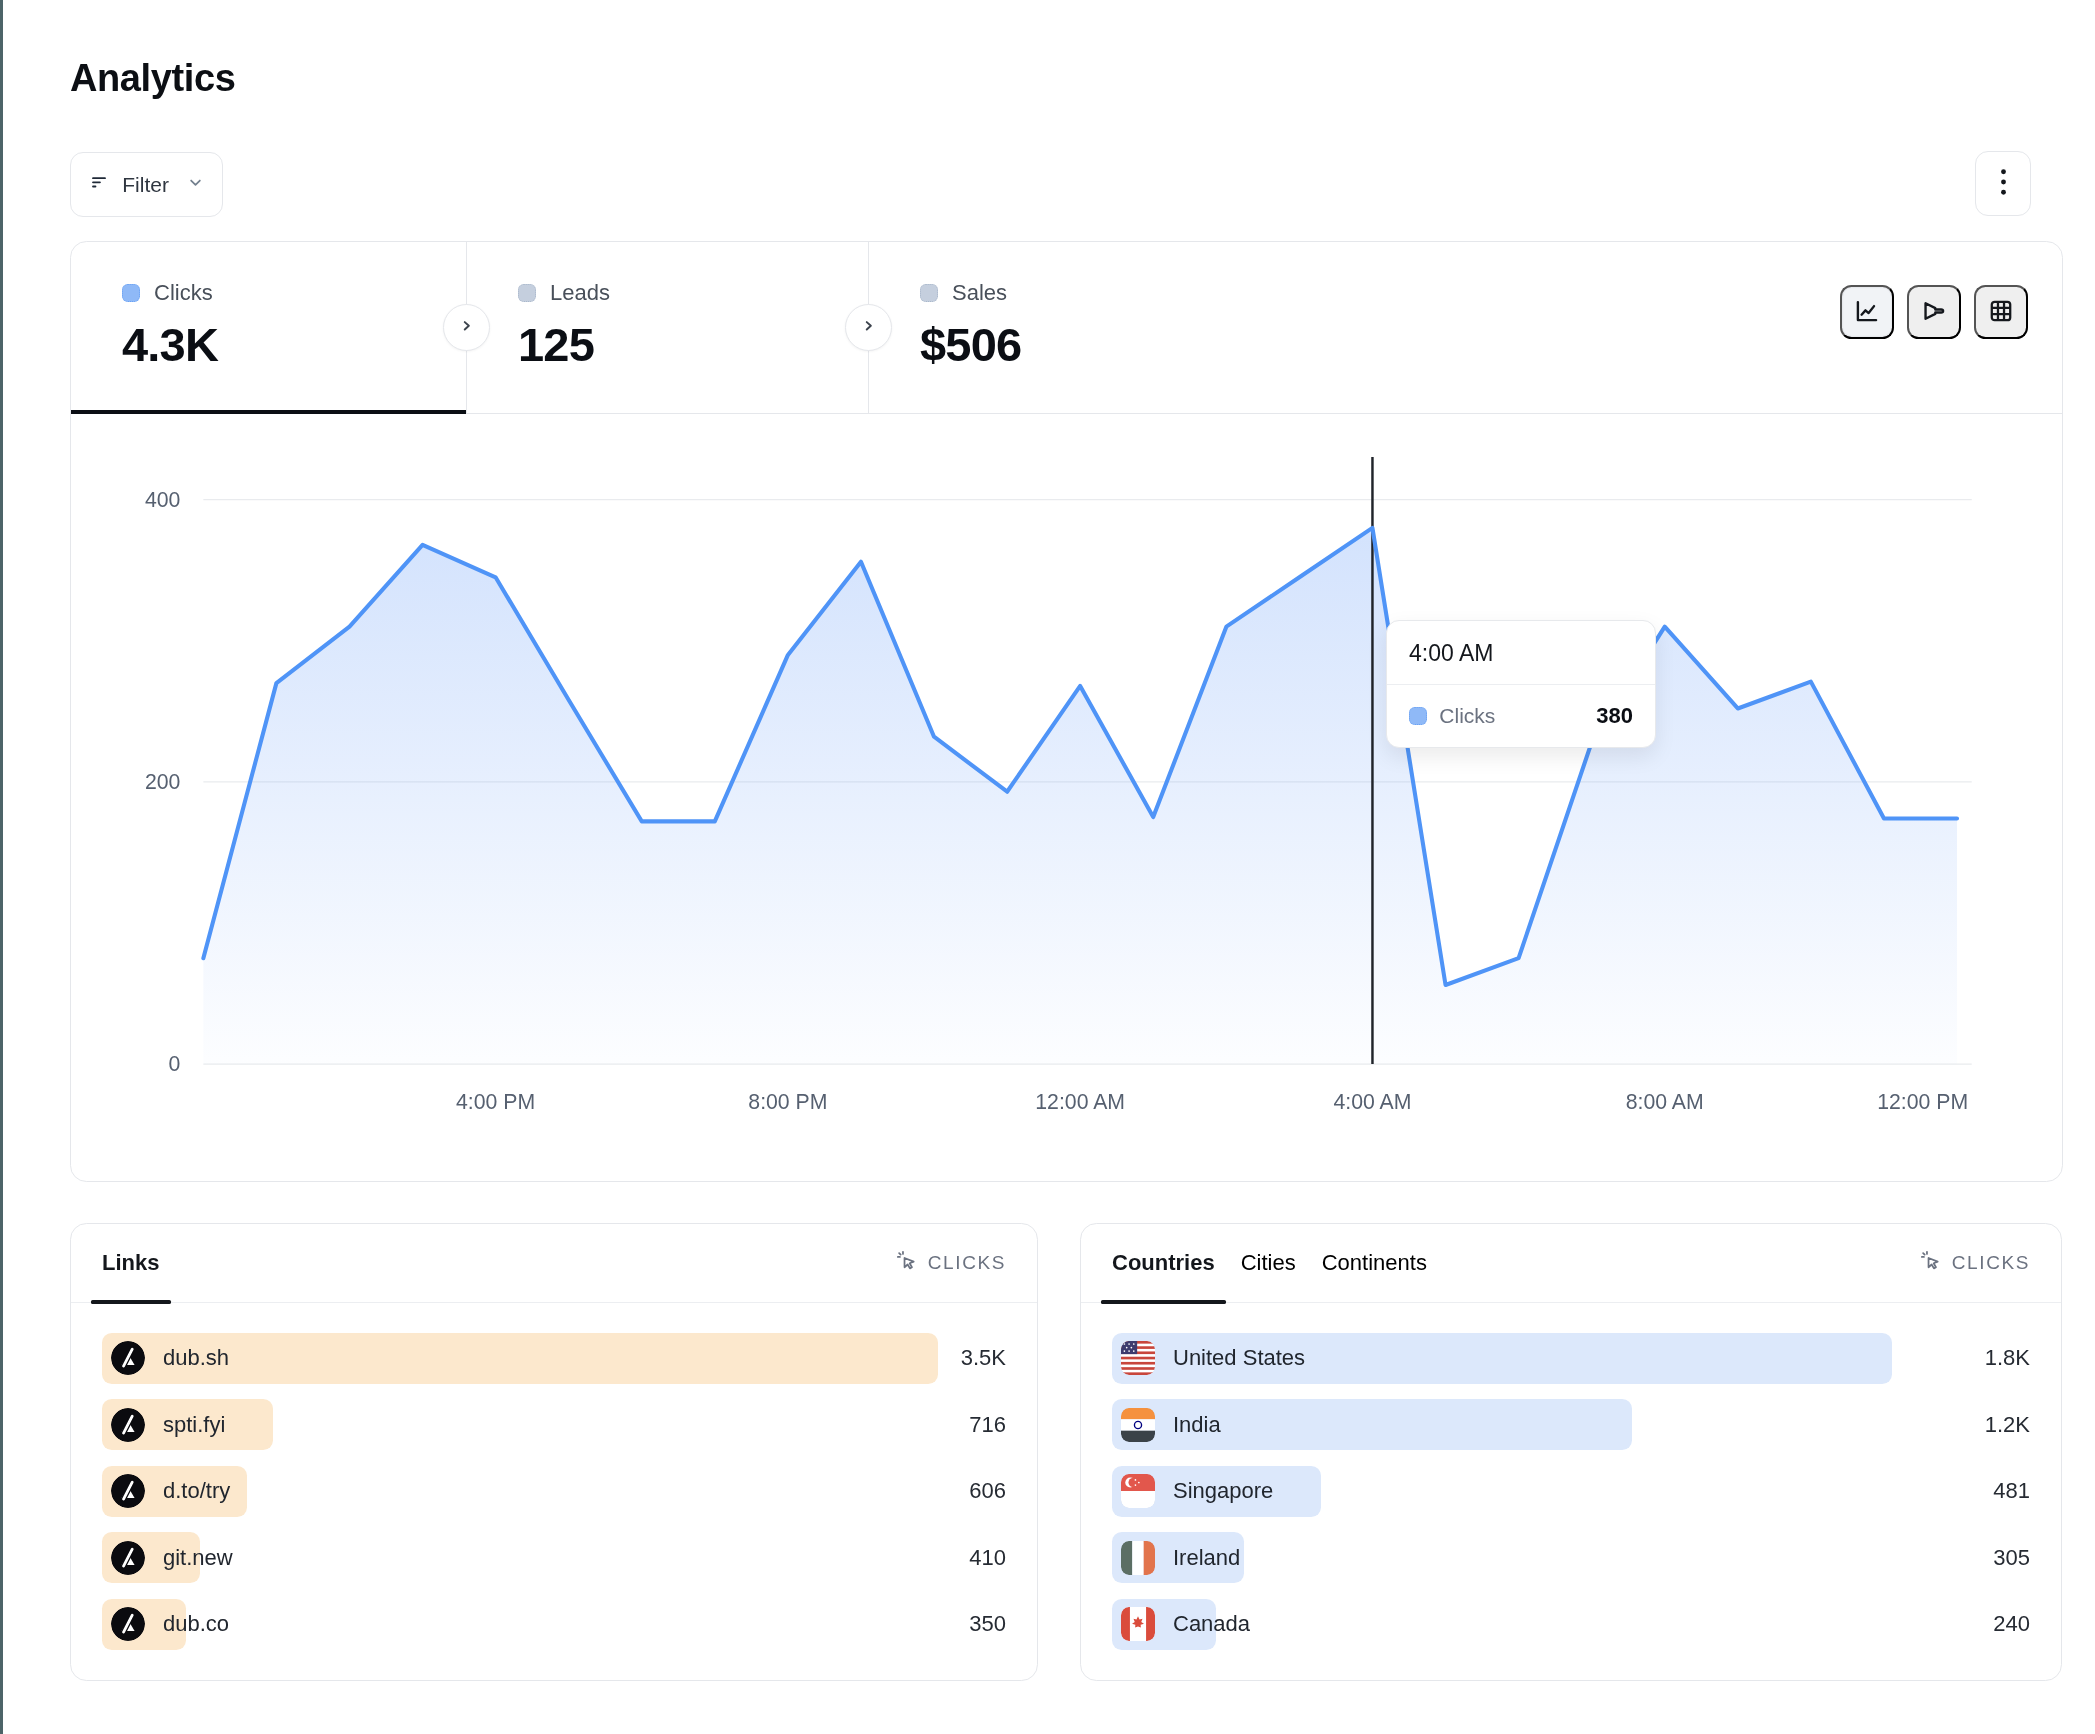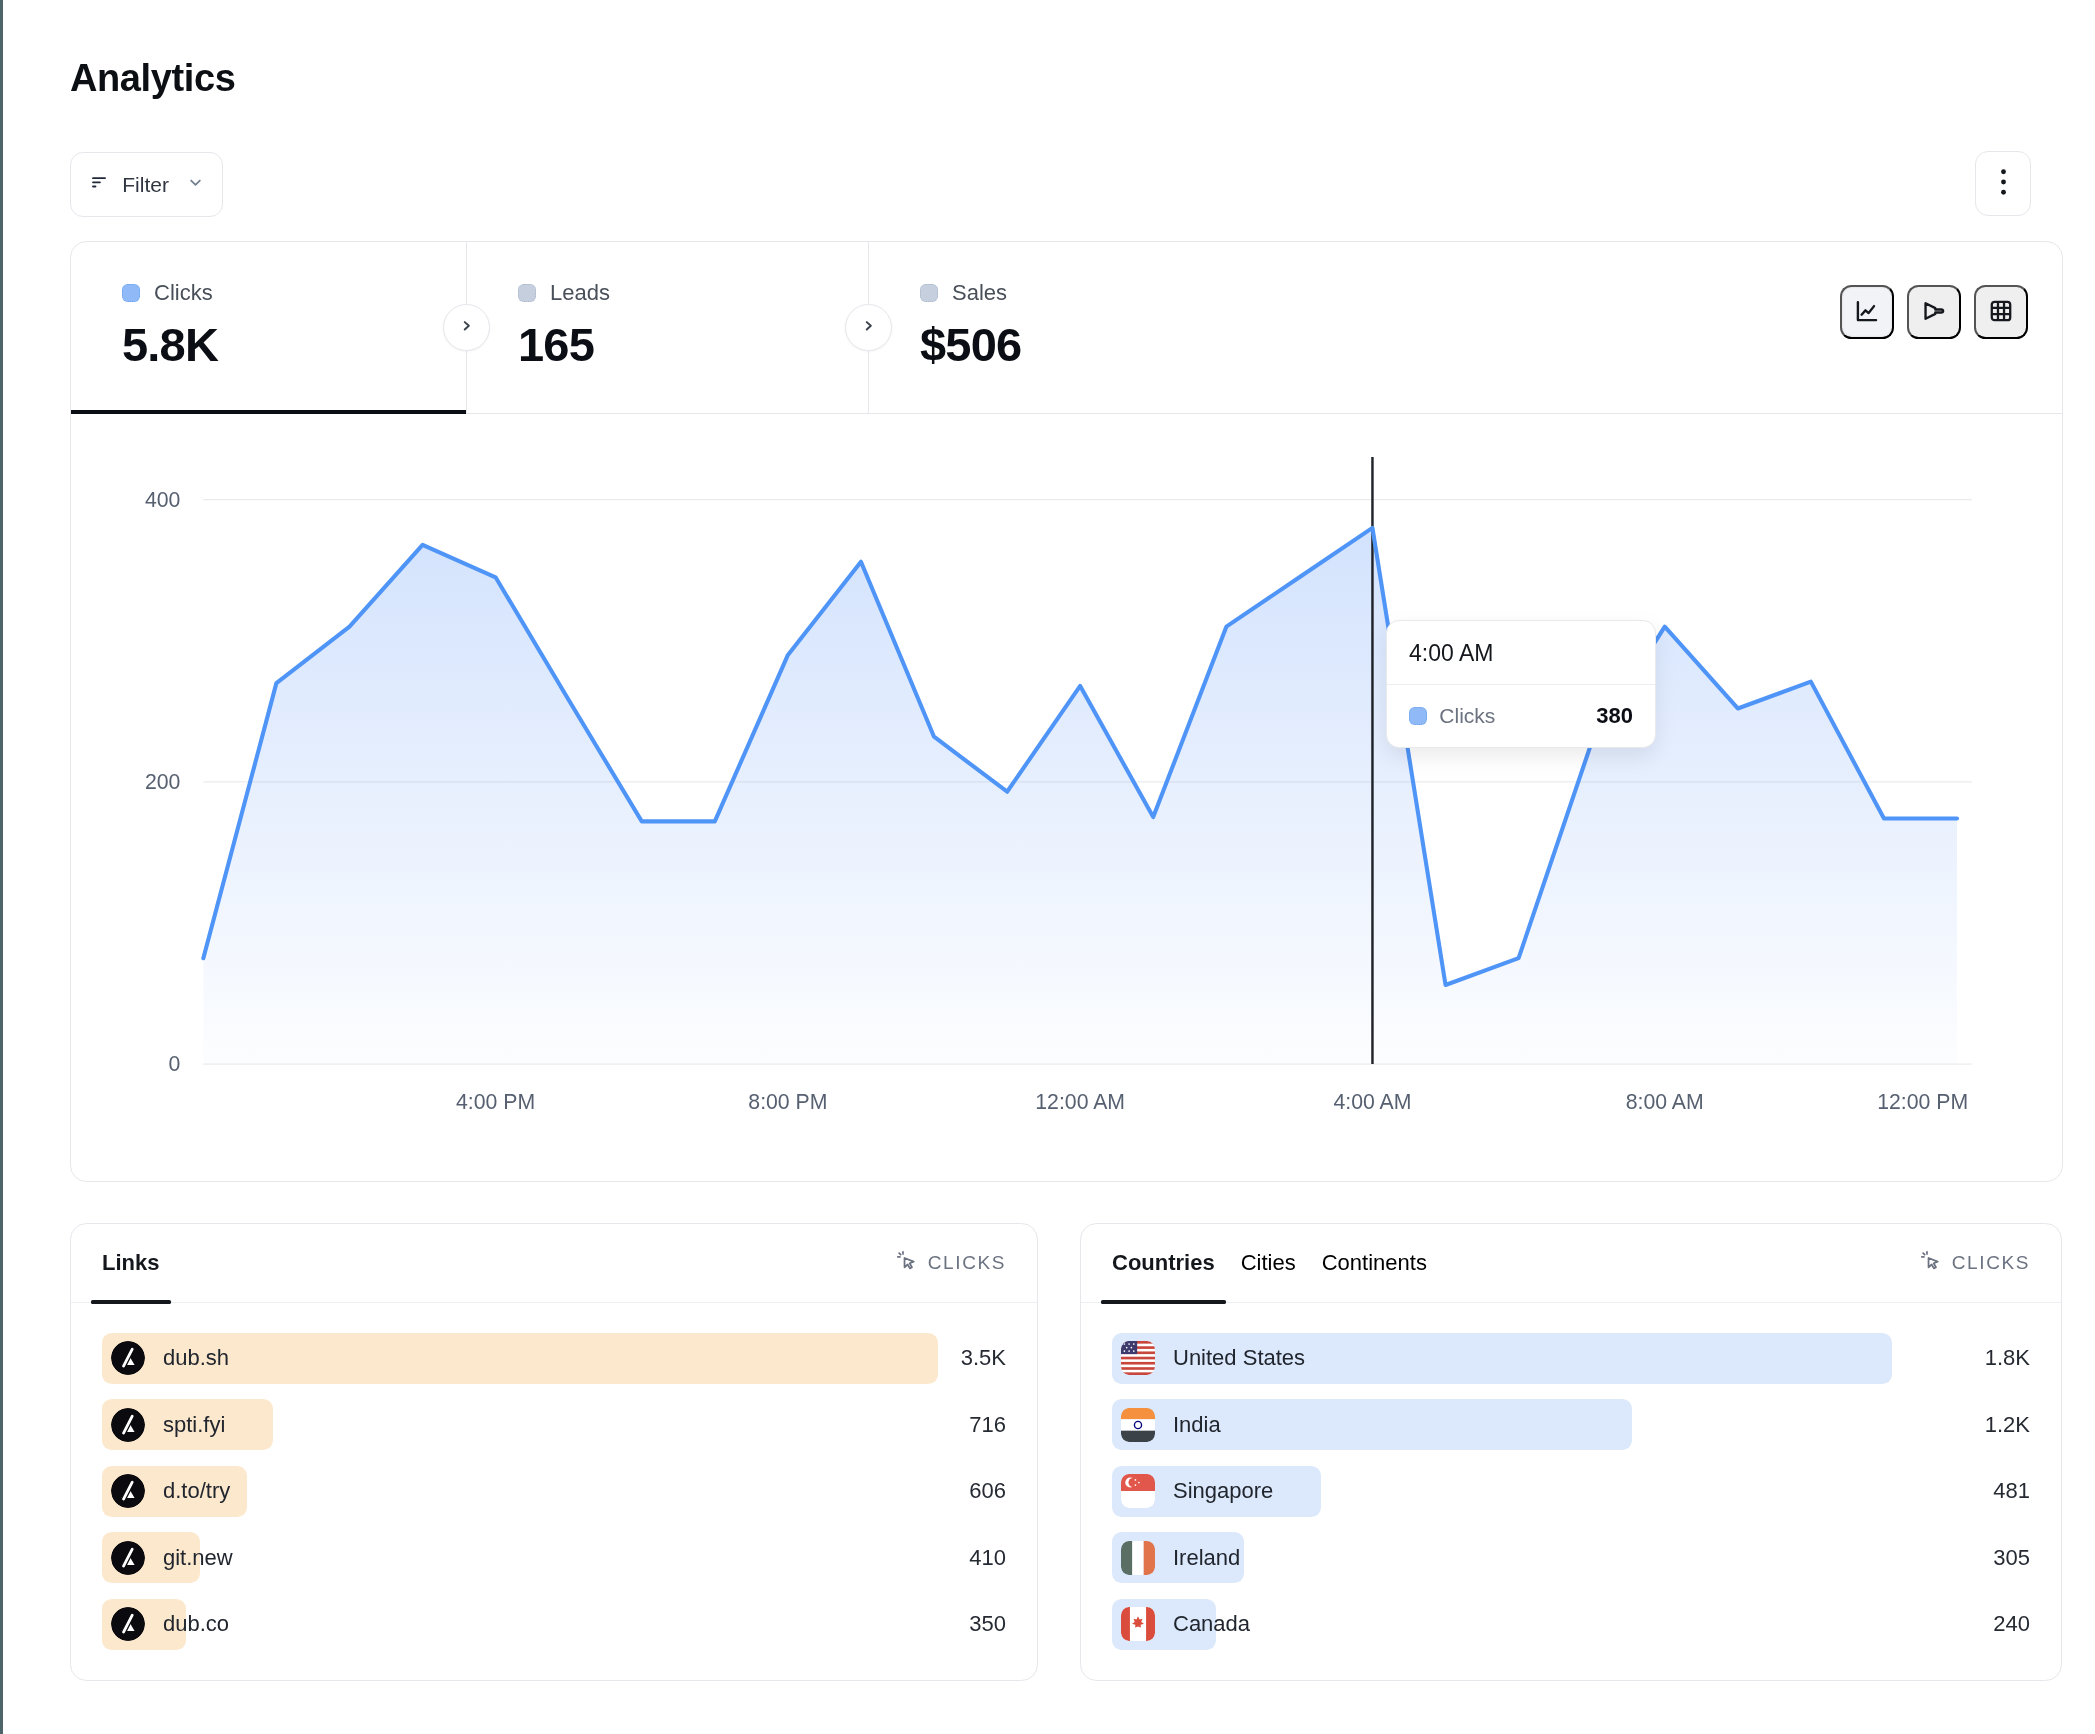--- a/index.html
+++ b/index.html
@@ -125,28 +125,28 @@
 </button>
 
 <div class="chart-card">
 
   <div class="tabs-row">
     <div class="stat-tab t0 active">
       <div class="legend-row">
         <span class="legend-square sq-active"></span>
         <span class="legend-label">Clicks</span>
       </div>
-      <div class="stat-value">5.8K</div>
+      <div class="stat-value">4.3K</div>
     </div>
     <div class="stat-tab t1">
       <div class="legend-row">
         <span class="legend-square sq-muted"></span>
         <span class="legend-label">Leads</span>
       </div>
-      <div class="stat-value">165</div>
+      <div class="stat-value">125</div>
     </div>
     <div class="stat-tab t2">
       <div class="legend-row">
         <span class="legend-square sq-muted"></span>
         <span class="legend-label">Sales</span>
       </div>
       <div class="stat-value">$506</div>
     </div>
 
     <div class="chart-type-group">

